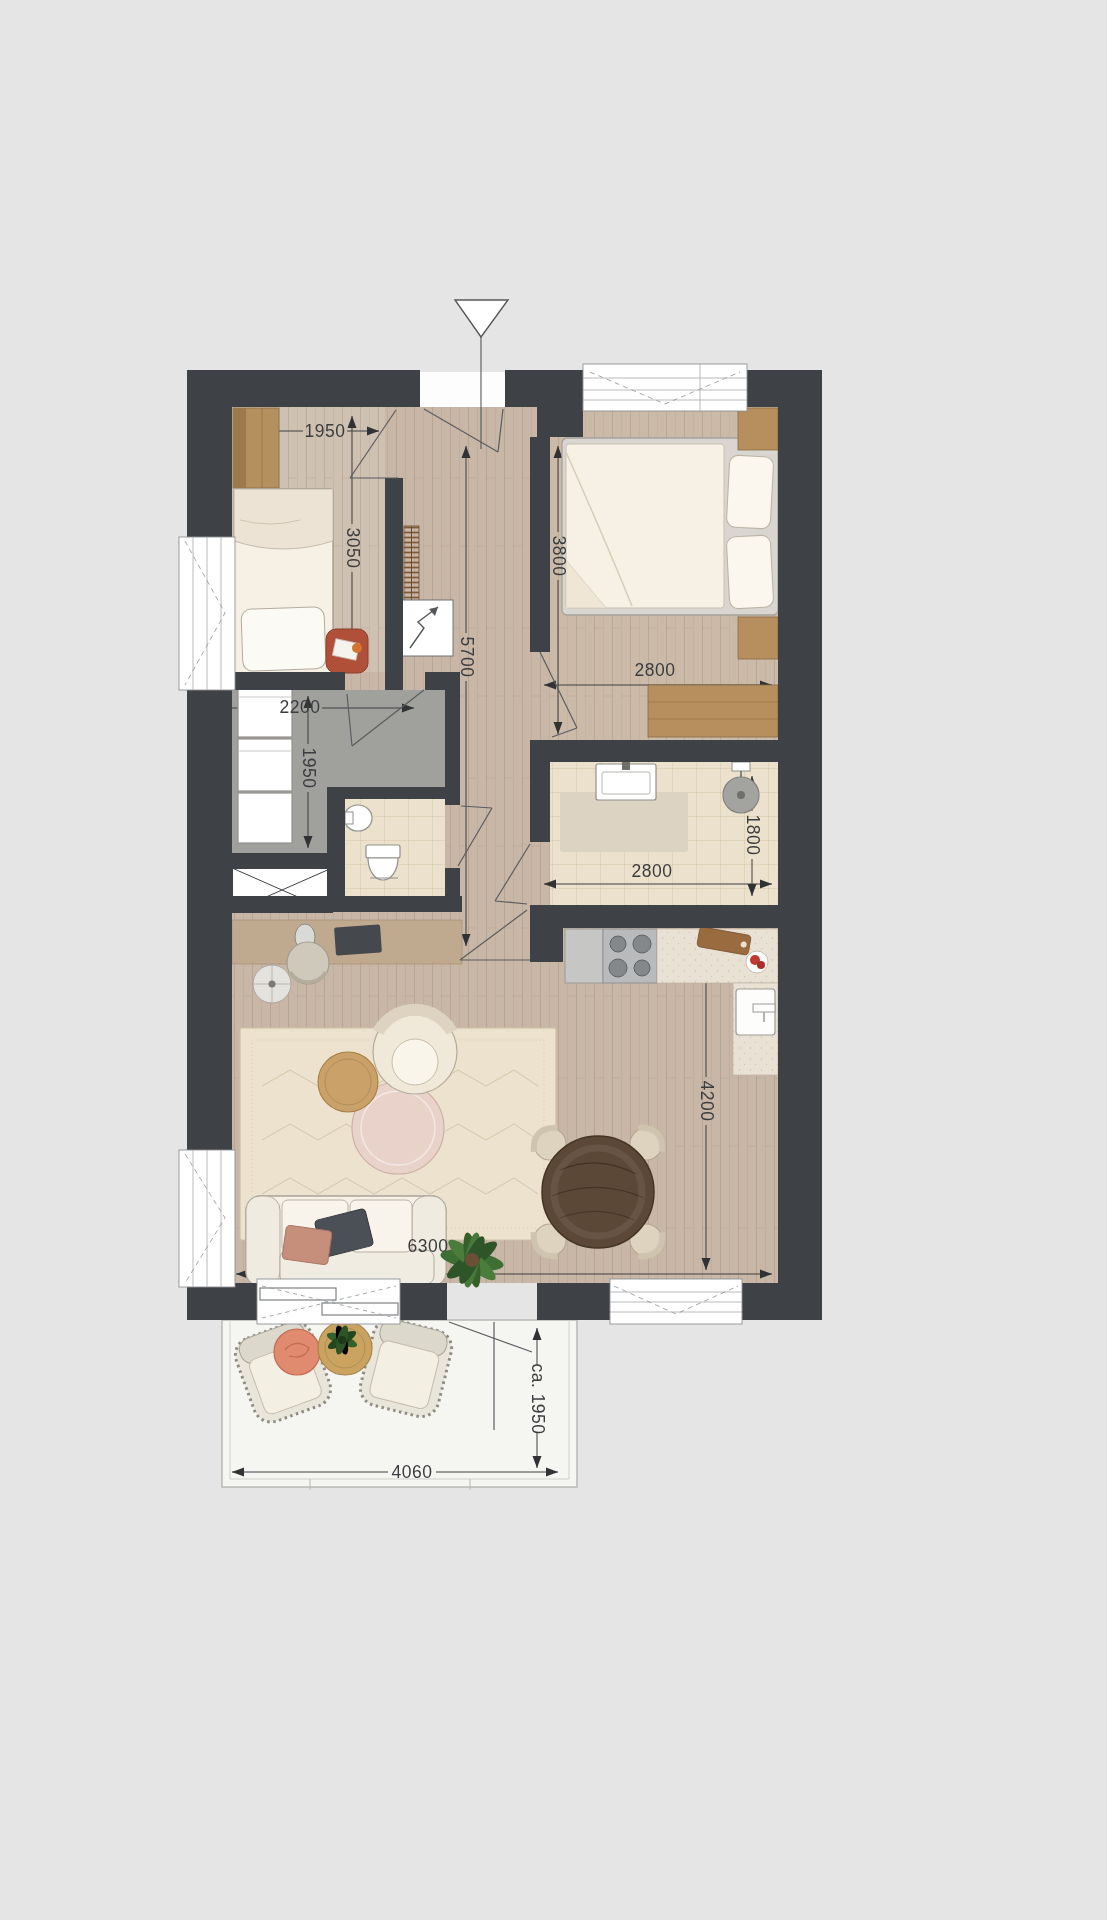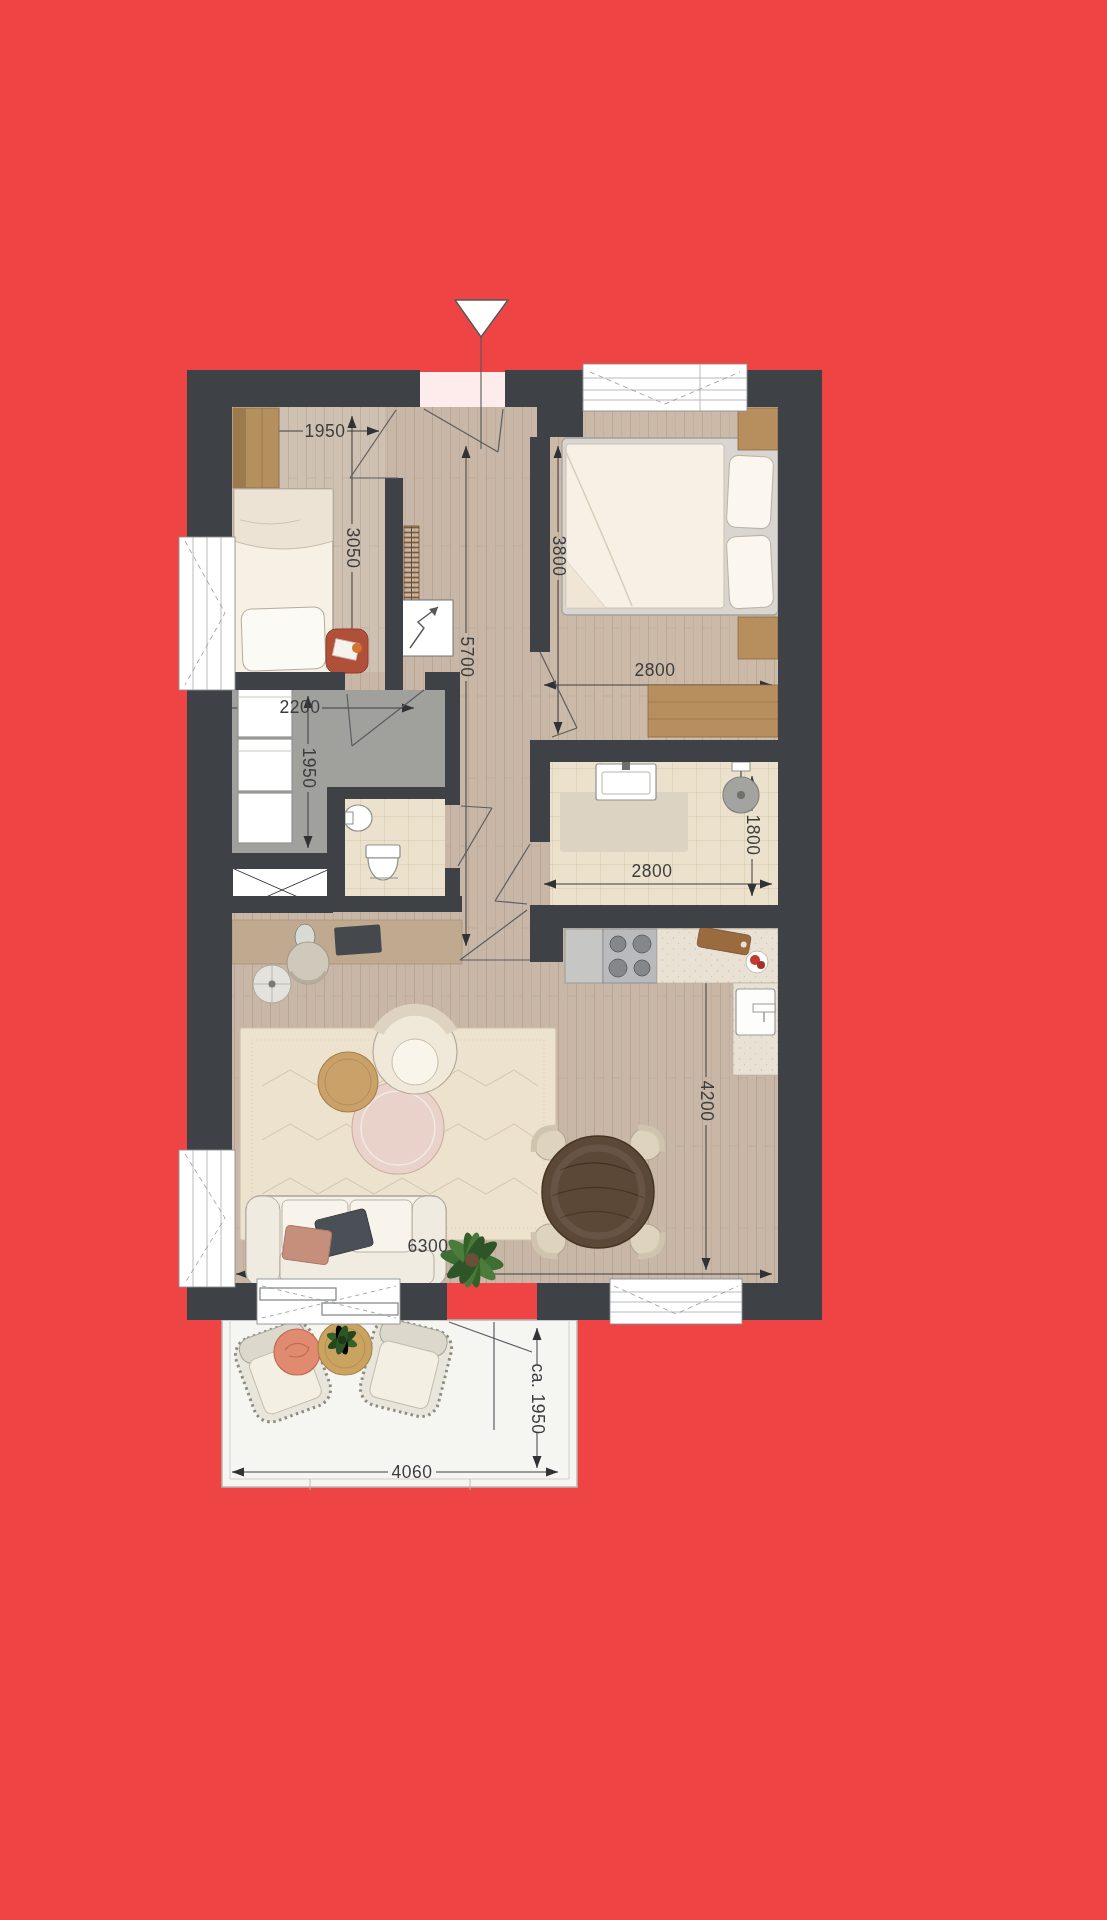--- a/index.html
+++ b/index.html
@@ -1,16 +1,16 @@
 <!DOCTYPE html>
 <html><head>
 <meta charset="utf-8">
 <style>
   html,body{margin:0;padding:0;background:#ffffff;}
-  .stage{position:relative;width:1107px;height:1920px;background:#ef4444;overflow:hidden;
+  .stage{position:relative;width:1107px;height:1920px;background:#e5e5e5;overflow:hidden;
          font-family:"Liberation Sans", sans-serif;}
   svg{display:block;}
   .lbl{font-family:"Liberation Sans",sans-serif;font-size:17.5px;letter-spacing:.5px;
        fill:#3a3c3e;}
   .dim{stroke:#3c3e41;stroke-width:1;}
   .thin{stroke:#5a5d60;stroke-width:1.2;fill:none;}
   .wall{fill:#3e4145;}
 </style>
 </head>
 <body>

